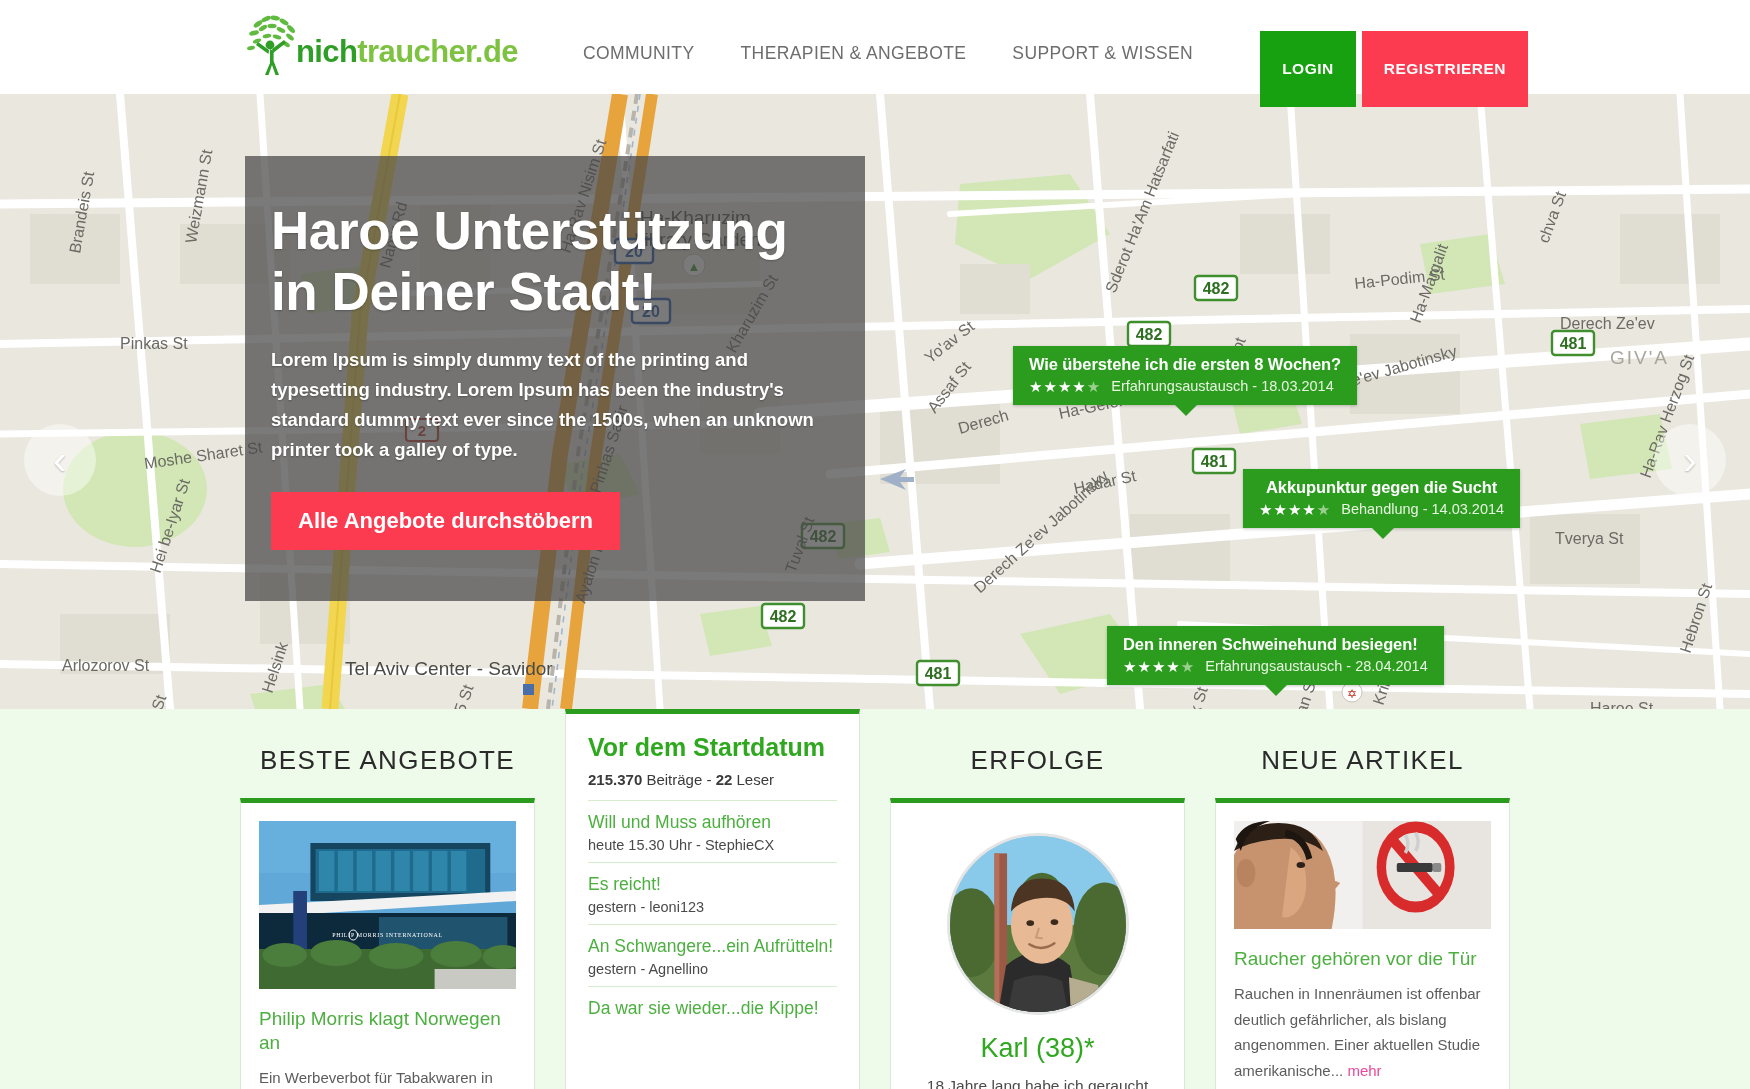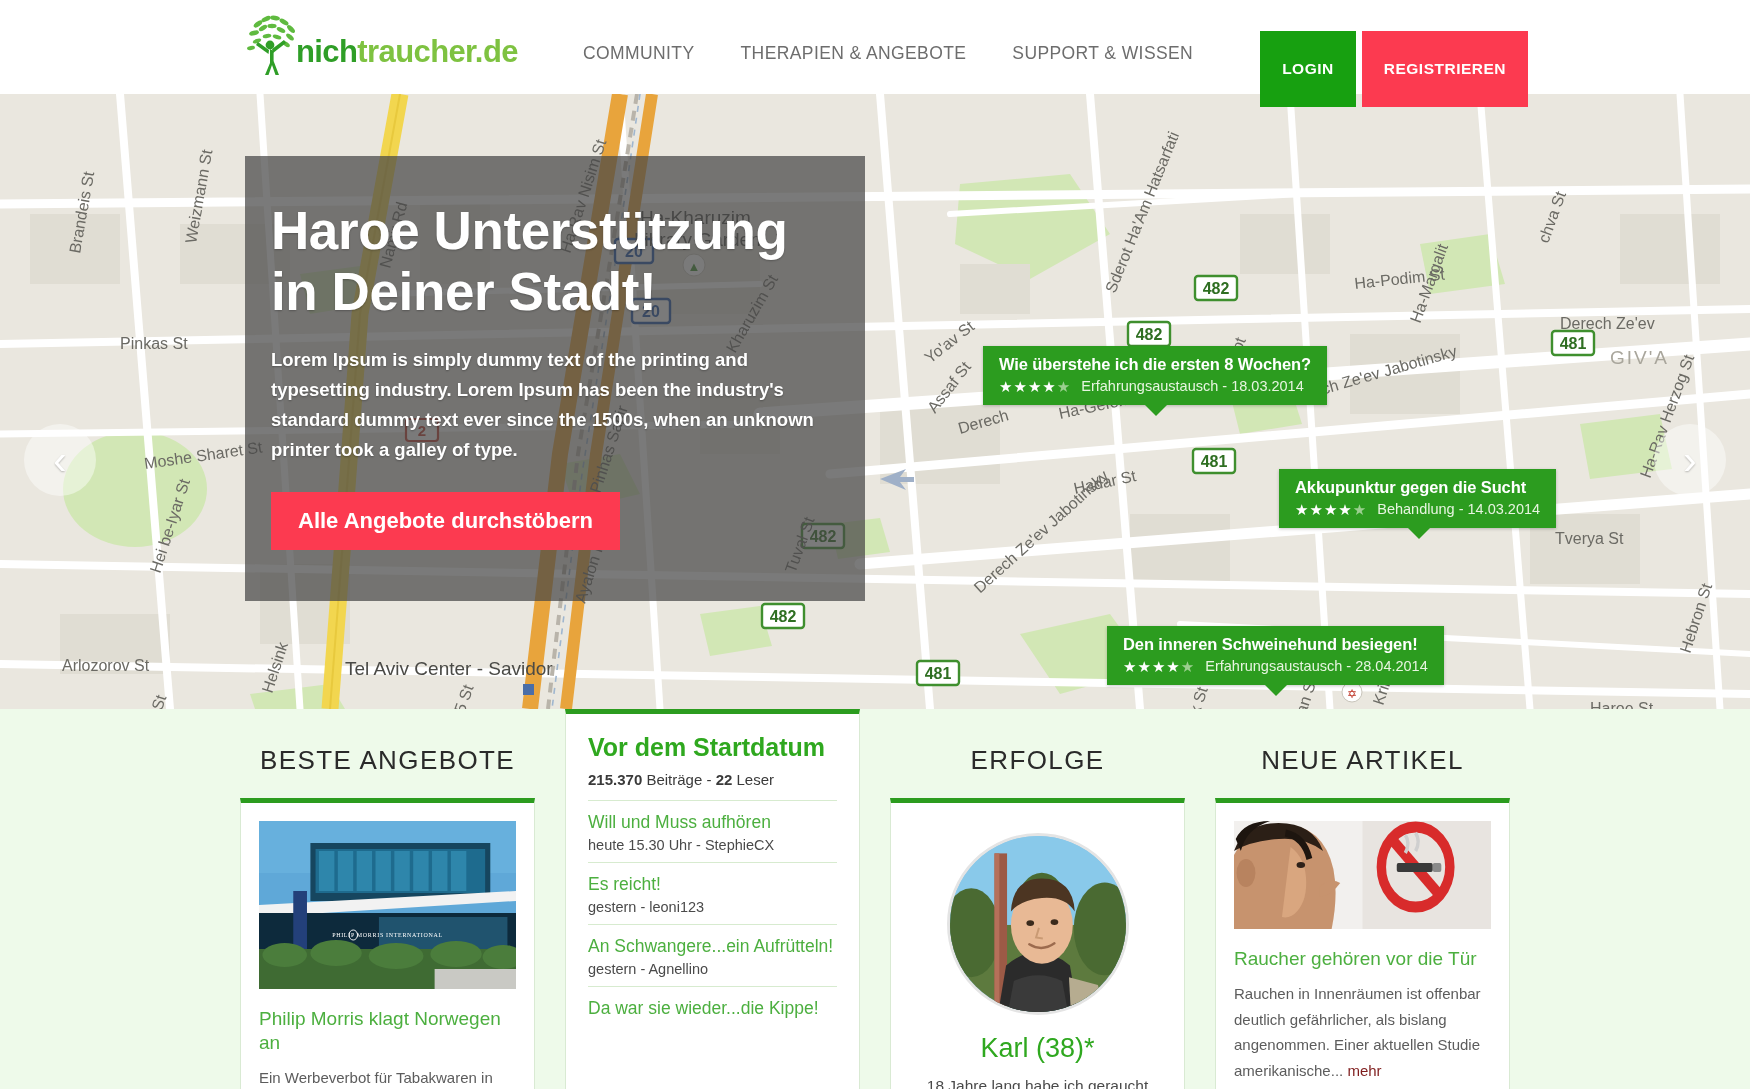--- a/index.html
+++ b/index.html
@@ -77,43 +77,43 @@
     content: ""; position: absolute; bottom: -11px; left: 50%; margin-left: -10px;
     border-left: 11px solid transparent; border-right: 11px solid transparent; border-top: 11px solid #2c9c1f;
   }
   .callout-title { font-size: 16.5px; font-weight: bold; white-space: nowrap; letter-spacing: -0.1px; }
   .callout-meta { display: flex; align-items: center; margin-top: 4px; }
   .stars { letter-spacing: 1px; font-size: 15px; line-height: 1; margin-right: 10px; }
   .star-on { color: #ffffff; }
   .star-off { color: #9bcf8f; }
   .callout-info { font-size: 14.5px; color: #e7f5e0; white-space: nowrap; }
 
-  .c1 { left: 983px; top: 252px; }
-  .c2 { left: 1279px; top: 375px; }
+  .c1 { left: 1013px; top: 252px; }
+  .c2 { left: 1243px; top: 375px; text-align: center; }
   .c3 { left: 1107px; top: 532px; }
 
   
   .bottom { position: relative; height: 468px; background: #eefaea; }
   .cols { display: flex; padding: 0 240px; gap: 30px; }
   .col { flex: 1; display: flex; flex-direction: column; }
   .col-title {
     text-align: center; font-size: 26px; color: #2a2a2a; letter-spacing: 1.4px;
     padding: 36px 0 22px; font-weight: 400;
   }
   .card {
     background: #fff; border: 1px solid #d9ead3; border-top: 5px solid #2c9c1f;
     padding: 18px 18px 16px; flex: 1; overflow: hidden;
   }
   .card.plain { padding: 20px 22px 16px; }
 
   .thumb { width: 100%; height: 168px; background: #1d3b5c; overflow: hidden; position: relative; }
   .thumb svg { display: block; width: 100%; height: 100%; }
   .card-link { display: block; color: #4caf3f; font-size: 19px; margin-top: 18px; line-height: 1.25; cursor: pointer; }
   .card-body { color: #5c5c5c; font-size: 15px; line-height: 1.72; margin-top: 10px; }
-  .more { color: #7f1d1d; cursor: pointer; }
+  .more { color: #ec4899; cursor: pointer; }
 
   .forum-title { color: #2fa81f; font-size: 25px; font-weight: bold; line-height: 1.1; }
   .forum-stats { font-size: 15px; color: #3a3a3a; margin-top: 9px; padding-bottom: 12px; border-bottom: 1px solid #d7ebcf; }
   .forum-stats b { font-weight: bold; }
   .forum-item { padding: 11px 0 9px; border-bottom: 1px solid #d7ebcf; }
   .forum-item:last-child { border-bottom: none; }
   .forum-item-title { color: #4caf3f; font-size: 17.5px; line-height: 1.2; cursor: pointer; }
   .forum-item-meta { color: #4a4a4a; font-size: 14.5px; margin-top: 4px; }
 
   .avatar-wrap { display: flex; justify-content: center; padding-top: 12px; }

